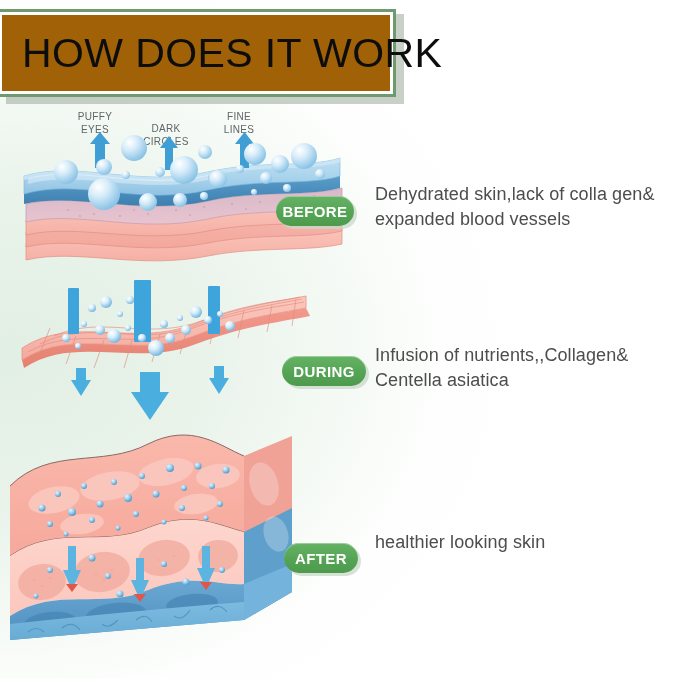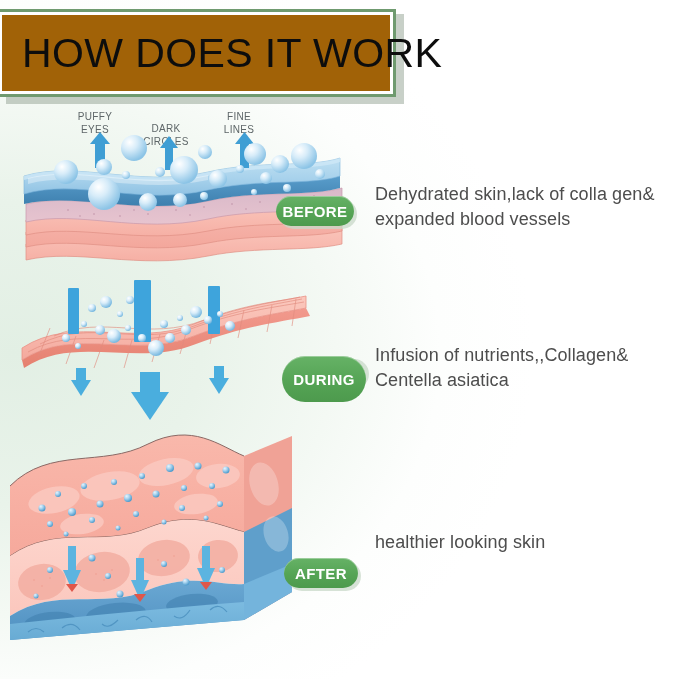--- a/index.html
+++ b/index.html
@@ -402,23 +402,23 @@
       </g>
     </svg>
   </div>
 
   <div class="badge-wrap" style="left:276px;top:196px;">
     <div class="badge-ring" style="width:78px;height:30px;"></div>
     <div class="badge" style="width:78px;height:30px;">BEFORE</div>
   </div>
   <div class="badge-wrap" style="left:282px;top:356px;">
     <div class="badge-ring" style="width:84px;height:30px;"></div>
-    <div class="badge" style="width:84px;height:46px;">DURING</div>
-  </div>
-  <div class="badge-wrap" style="left:284px;top:558px;">
+    <div class="badge" style="width:84px;height:30px;">DURING</div>
+  </div>
+  <div class="badge-wrap" style="left:284px;top:543px;">
     <div class="badge-ring" style="width:74px;height:30px;"></div>
     <div class="badge" style="width:74px;height:30px;">AFTER</div>
   </div>
 
   <div class="desc" style="left:375px;top:182px;">
     <div>Dehydrated skin,lack of colla gen&amp;</div>
     <div>expanded blood vessels</div>
   </div>
   <div class="desc" style="left:375px;top:343px;">
     <div>Infusion of nutrients,,Collagen&amp;</div>

